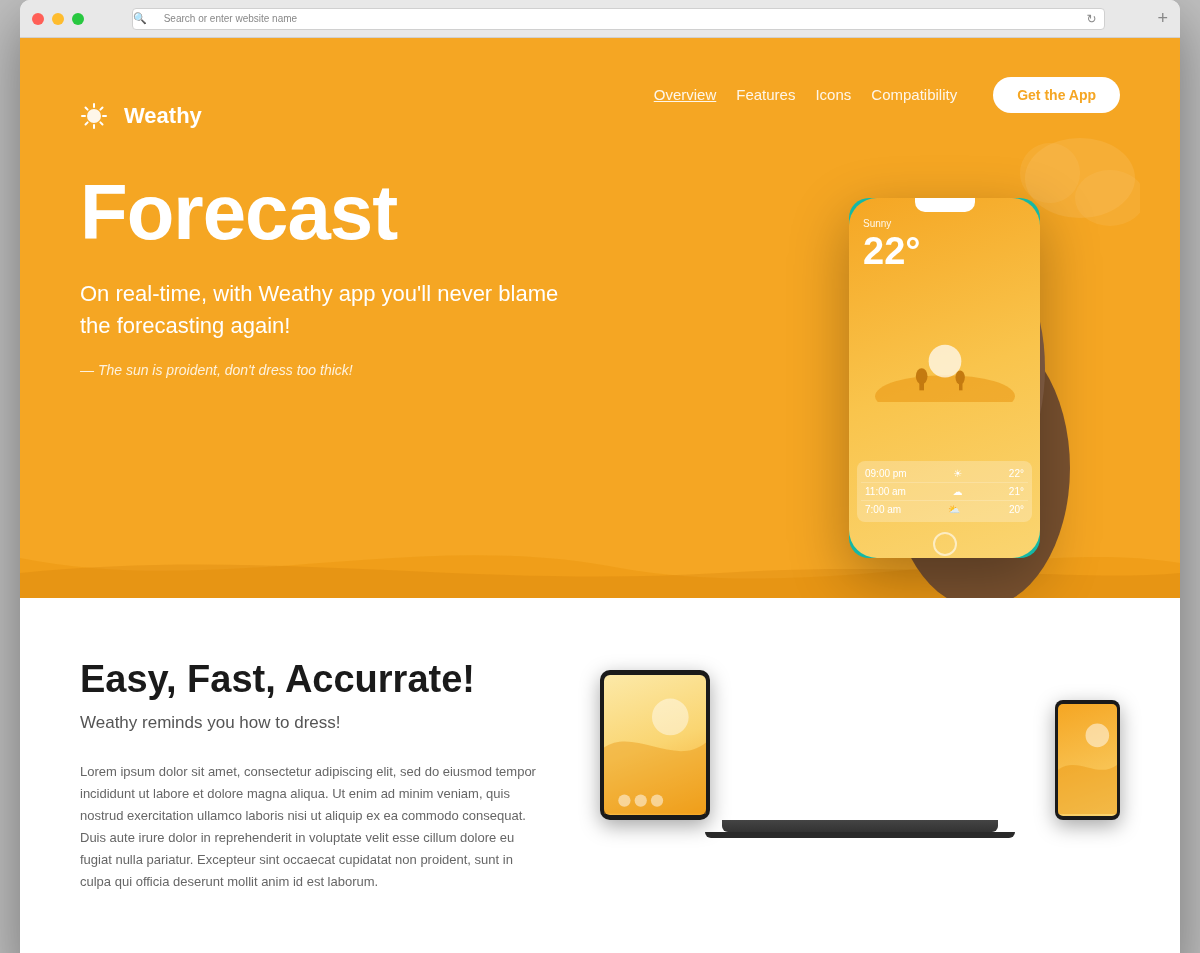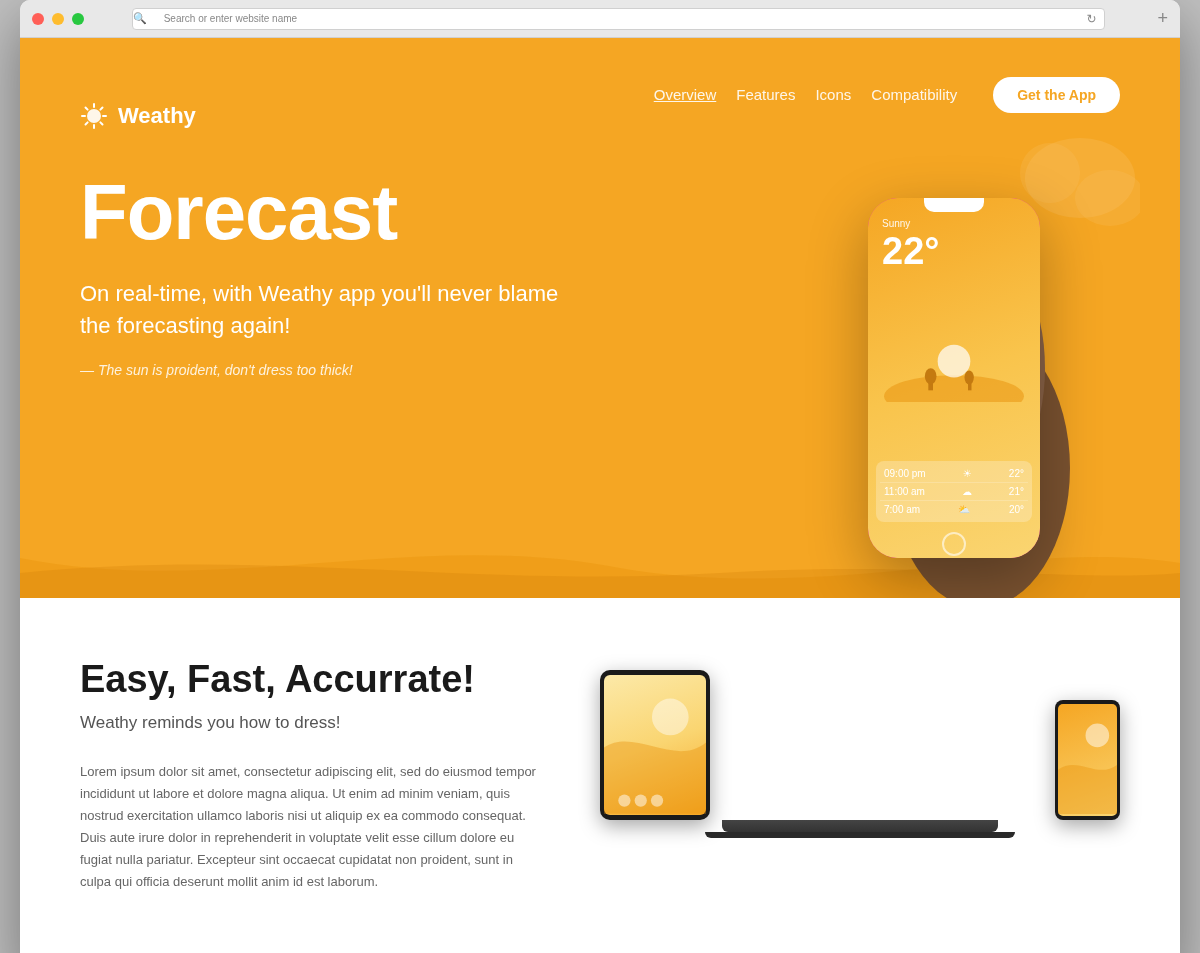--- a/index.html
+++ b/index.html
@@ -68,21 +68,21 @@
     .nav {
       display: flex;
       align-items: center;
       padding: 22px 60px;
       position: relative;
       z-index: 10;
     }
     .nav-logo {
       display: flex;
       align-items: center;
-      gap: 10px;
+      gap: 16px;
       color: white;
       font-size: 22px;
       font-weight: 600;
       flex: 1;
       margin-top: 42px;
     }
     .nav-logo-icon {
       width: 28px;
       height: 28px;
     }
@@ -150,24 +150,24 @@
       right: 60px;
       top: 60px;
       bottom: 0;
       width: 380px;
       display: flex;
       align-items: flex-end;
       justify-content: center;
     }
     
     .phone-outer {
-      width: 172px;
+      width: 191px;
       height: 360px;
-      background: #ec4899;
-      border-radius: 30px;
+      background: #14b8a6;
+      border-radius: 20px;
       box-shadow: 0 20px 60px rgba(0,0,0,0.3);
       position: relative;
       overflow: hidden;
       z-index: 5;
       margin-bottom: 0;
     }
     .phone-screen {
       position: absolute;
       top: 0; left: 0; right: 0; bottom: 0;
       background: linear-gradient(160deg, #F5A623 0%, #f9c44c 50%, #fad571 100%);

